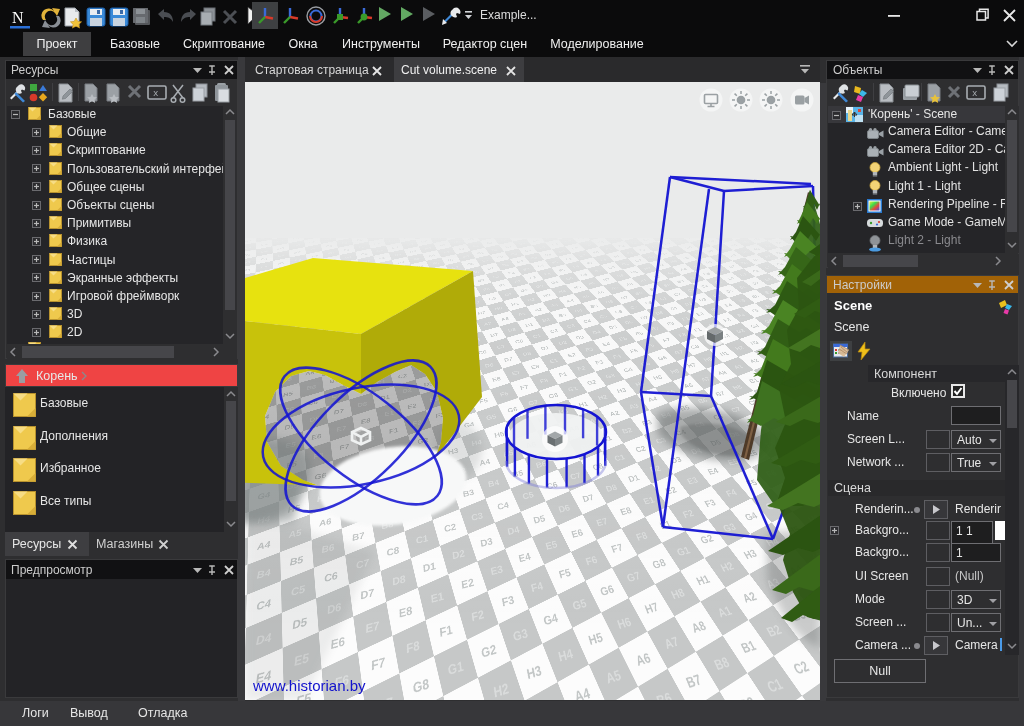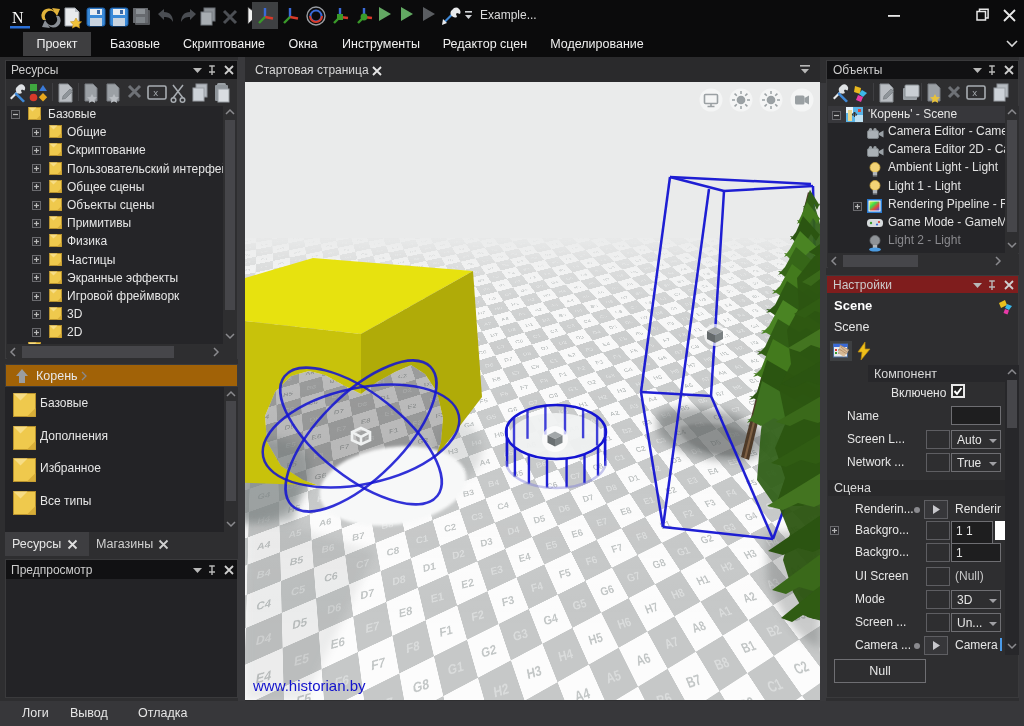--- a/index.html
+++ b/index.html
@@ -357,21 +357,21 @@
 
  <div class="abs" style="left:1px;top:284px;width:230px;height:14px;background:#2e2e30;">
   <svg width="230" height="14" viewBox="0 0 230 14">
    <path d="M8 3 l-4 4 4 4" stroke="#8a8a8e" stroke-width="1.5" fill="none"></path>
    <rect x="15" y="1" width="152" height="12" fill="#46464a"></rect>
    <path d="M207 3 l4 4 -4 4" stroke="#8a8a8e" stroke-width="1.5" fill="none"></path>
   </svg>
  </div>
 </div>
 
-<div class="abs" style="left:5px;top:364px;width:233px;height:23px;background:#a16207;border:1px solid #3a3a3c;">
+<div class="abs" style="left:5px;top:364px;width:233px;height:23px;background:#ef4444;border:1px solid #3a3a3c;">
  <svg class="abs" style="left:8px;top:3px;" width="16" height="16" viewBox="0 0 16 16">
   <path d="M8 1 L14 8 H11 V15 H5 V8 H2 Z" fill="#9a9da2"></path>
  </svg>
  <div class="abs txt" style="left:30px;top:4px;font-size:12.5px;">Корень</div>
  <svg class="abs" style="left:74px;top:6px;" width="8" height="10" viewBox="0 0 8 10">
   <path d="M2 1 l4 4 -4 4" stroke="#8a8a8e" stroke-width="1.3" fill="none"></path>
  </svg>
 </div>
 
 <div class="abs" style="left:5px;top:387px;width:233px;height:145px;background:#232326;">
@@ -432,20 +432,26 @@
    <path d="M33 1 L41 9 M41 1 L33 9" stroke="#cfcfcf" stroke-width="1.8"></path>
   </svg>
  </div>
 </div>
 
 <div class="abs" style="left:238px;top:57px;width:582px;height:26px;background:#2a2a2c;">
  <div class="abs txt" style="left:17px;top:6px;color:#d8d8d8;">Стартовая страница</div>
  <svg class="abs" style="left:133px;top:8px;" width="12" height="12" viewBox="0 0 12 12">
   <path d="M2 2 L10 10 M10 2 L2 10" stroke="#e4e4e4" stroke-width="1.9"></path>
  </svg>
+ <div class="abs" style="left:156px;top:0;width:130px;height:26px;background:#3d3d40;">
+  <div class="abs txt" style="left:7px;top:6px;color:#f0f0f0;">Cut volume.scene</div>
+  <svg class="abs" style="left:111px;top:8px;" width="12" height="12" viewBox="0 0 12 12">
+   <path d="M2 2 L10 10 M10 2 L2 10" stroke="#e4e4e4" stroke-width="1.9"></path>
+  </svg>
+ </div>
  <svg class="abs" style="left:560px;top:6px;" width="14" height="14" viewBox="0 0 14 14">
   <rect x="2" y="2" width="10" height="1.6" fill="#b8b8b8"></rect>
   <path d="M3 6 l4 4.5 4 -4.5 Z" fill="#b8b8b8"></path>
  </svg>
 </div>
 
 <div class="abs" style="left:245px;top:82px;width:575px;height:618px;background:#eaebeb;overflow:hidden;">
 
  <div style="position:absolute;left:0;top:0;width:575px;height:618px;perspective:520px;perspective-origin:287px 155px;">
   <div style="position:absolute;left:-2017px;top:-1849px;width:4608px;height:4608px;
@@ -1014,21 +1020,21 @@
  <div class="abs" style="left:1px;top:193px;width:191px;height:14px;background:#2e2e30;">
   <svg width="191" height="14" viewBox="0 0 191 14">
    <path d="M8 3 l-4 4 4 4" stroke="#8a8a8e" stroke-width="1.5" fill="none"></path>
    <rect x="15" y="1" width="75" height="12" fill="#46464a"></rect>
    <path d="M168 3 l4 4 -4 4" stroke="#8a8a8e" stroke-width="1.5" fill="none"></path>
   </svg>
  </div>
 </div>
 
 <div class="abs" style="left:826px;top:275px;width:193px;height:423px;background:#2e2e30;border:1px solid #3a3a3c;">
- <div class="abs" style="left:0;top:0;width:191px;height:17px;background:#7f1d1d;">
+ <div class="abs" style="left:0;top:0;width:191px;height:17px;background:#a16207;">
   <div class="abs txt" style="left:6px;top:2px;color:#cccccc;">Настройки</div>
   <svg class="abs" style="left:145px;top:4px;" width="44" height="11" viewBox="0 0 44 11">
    <path d="M1 3 l4.5 5 4.5-5 Z" fill="#b8b8b8"></path>
    <g stroke="#b8b8b8" stroke-width="1.4" fill="none">
           <path d="M20 1 v6 M17 7 h6 M20 7 v3 M17.2 1 h5.6"></path>
         </g>
    <path d="M33 1 L41 9 M41 1 L33 9" stroke="#cfcfcf" stroke-width="1.8"></path>
   </svg>
  </div>
  <div class="abs txt" style="left:7px;top:22px;font-weight:bold;font-size:13px;color:#fff;">Scene</div>

